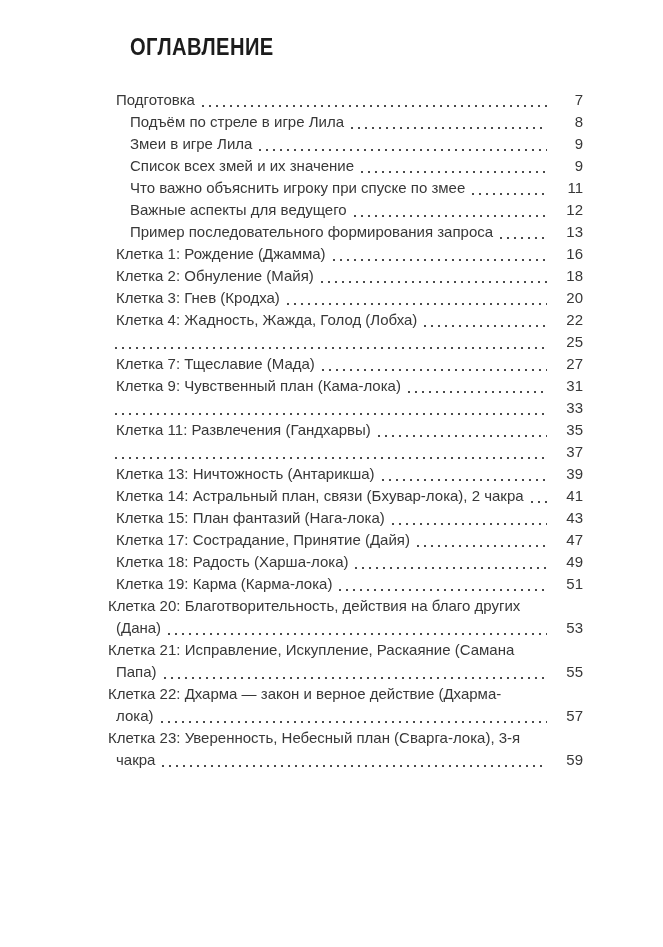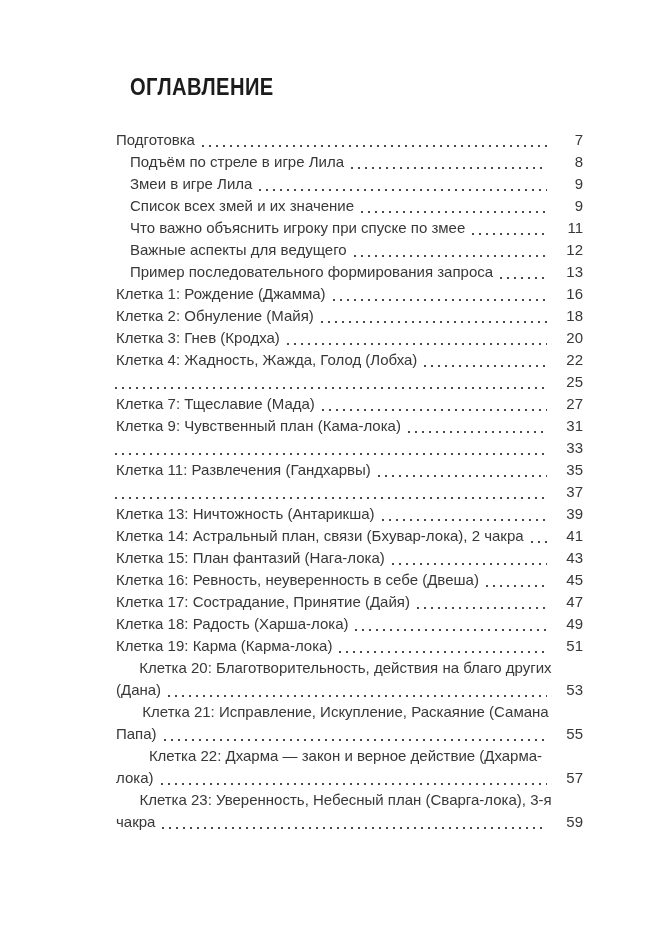--- a/index.html
+++ b/index.html
@@ -14,39 +14,39 @@
     width: 663px;
     height: 947px;
     background: var(--bg);
     font-family: "Liberation Sans", "DejaVu Sans", sans-serif;
     color: var(--text);
     overflow: hidden;
   }
   .page {
     width: 663px;
     height: 947px;
-    padding: 74px 80px 0 108px;
+    padding: 34px 80px 0 108px;
   }
   .title {
     font-size: 24px;
     line-height: 26px;
     font-weight: bold;
     color: var(--title);
     margin: 0 0 29px 22px;
     transform: scaleX(0.84);
     transform-origin: left center;
     letter-spacing: 0.5px;
     white-space: nowrap;
   }
   .toc {
     font-size: 15px;
     line-height: 22px;
   }
   .toc-entry.indent { padding-left: 14px; }
-  .toc-wrap-line { white-space: nowrap; text-align: center; }
+  .toc-wrap-line { white-space: nowrap; }
   .toc-row {
     display: flex;
     align-items: flex-end;
   }
   .toc-text { white-space: nowrap; flex: 0 0 auto; margin-left: 8px; }
   .leader {
     flex: 1 1 auto;
     min-width: 0;
     height: 2px;
     margin: 0 14px 4px 7px;
@@ -196,27 +196,20 @@
       </div>
       <div class="toc-entry">
         <div class="toc-row">
           <span class="toc-text">Клетка 15: План фантазий (Нага-лока)</span>
           <span class="leader"></span>
           <span class="pagenum">43</span>
         </div>
       </div>
       <div class="toc-entry">
         <div class="toc-row">
-          <span class="toc-text">Клетка 16: Ревность, неуверенность в себе (Двеша)</span>
-          <span class="leader"></span>
-          <span class="pagenum">45</span>
-        </div>
-      </div>
-      <div class="toc-entry">
-        <div class="toc-row">
           <span class="toc-text">Клетка 17: Сострадание, Принятие (Дайя)</span>
           <span class="leader"></span>
           <span class="pagenum">47</span>
         </div>
       </div>
       <div class="toc-entry">
         <div class="toc-row">
           <span class="toc-text">Клетка 18: Радость (Харша-лока)</span>
           <span class="leader"></span>
           <span class="pagenum">49</span>

